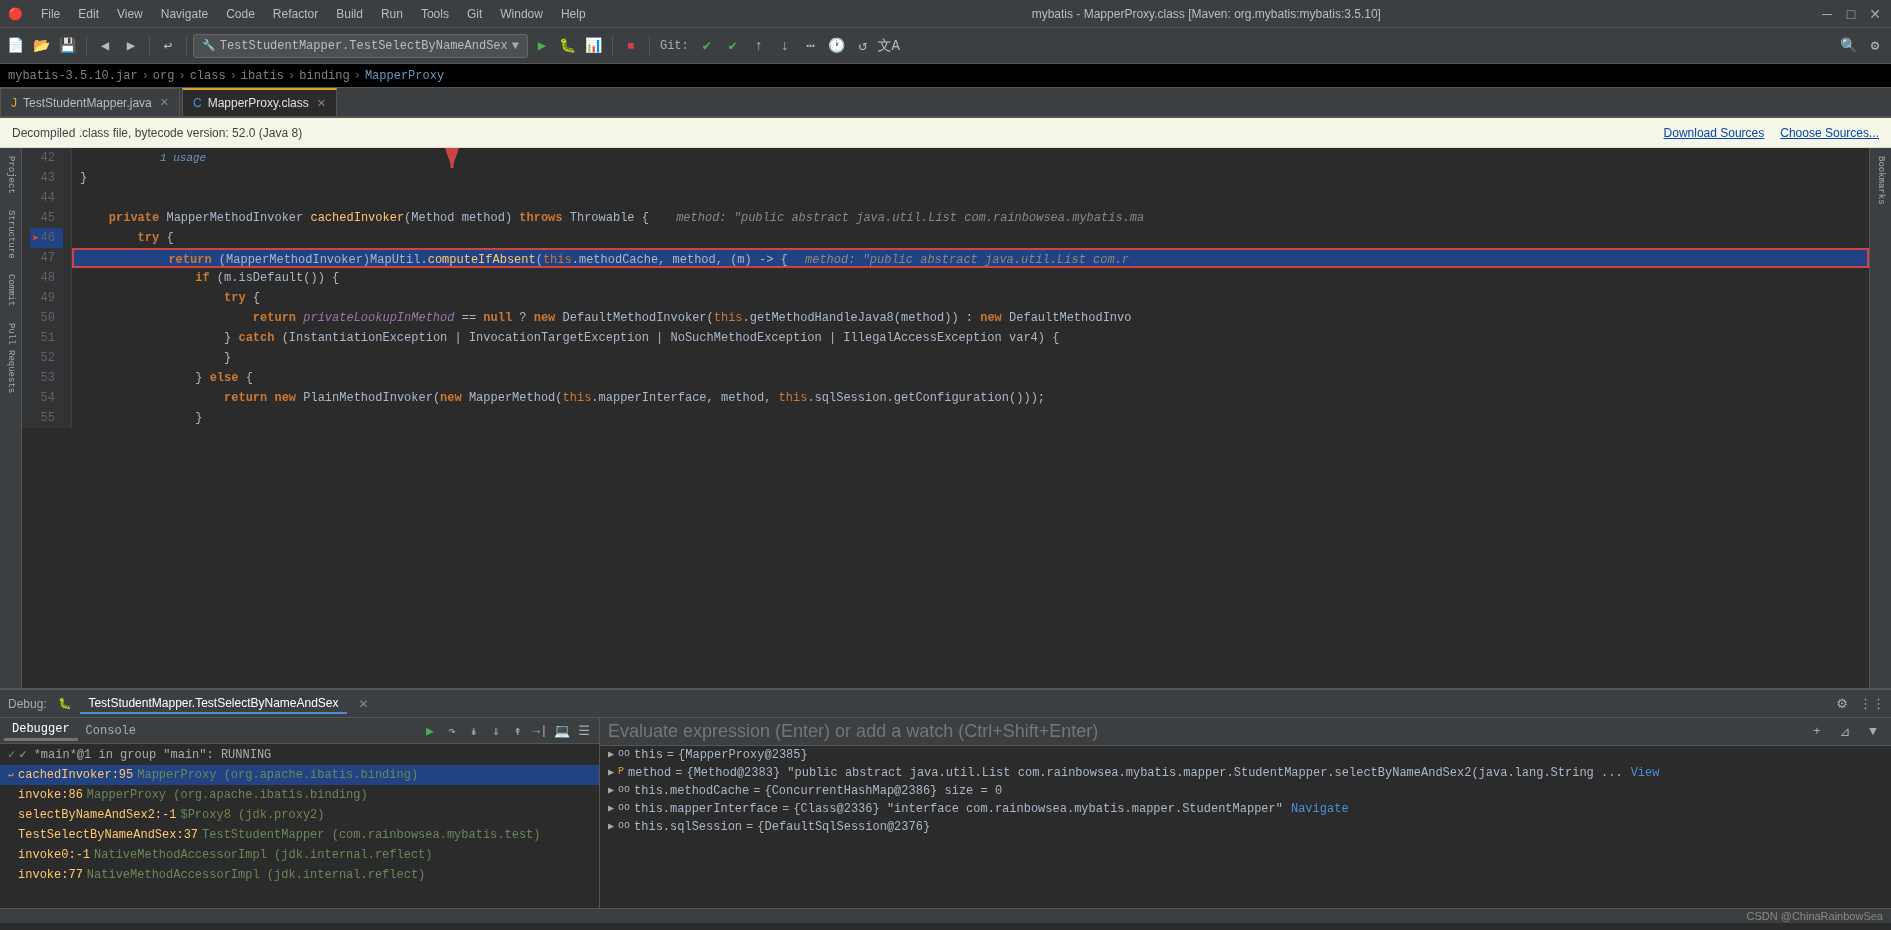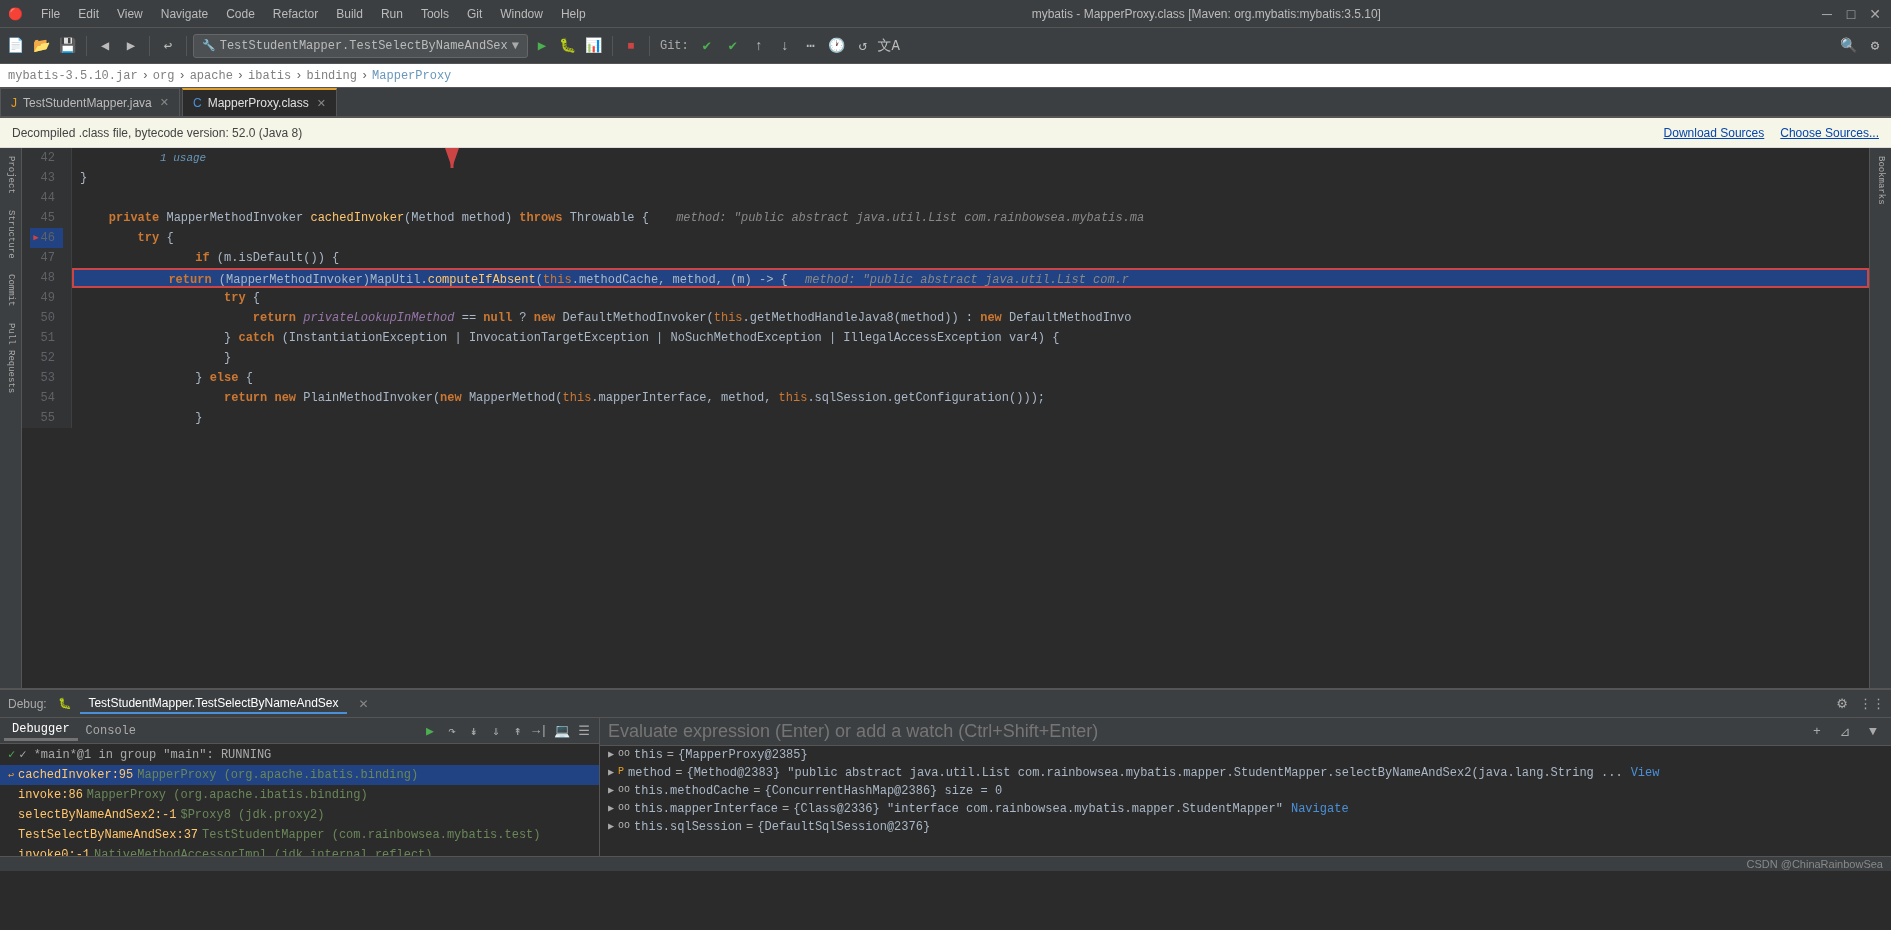--- a/index.html
+++ b/index.html
@@ -63,21 +63,21 @@
       display: flex;
       align-items: center;
       gap: 4px;
       cursor: pointer;
       min-width: 280px;
     }
     .run-config-arrow { color: #aaa; }
 
     
     .breadcrumb {
-      background: #ffffff;
+      background: #000000;
       height: 24px;
       display: flex;
       align-items: center;
       padding: 0 8px;
       border-bottom: 1px solid #555;
       font-size: 12px;
       color: #808080;
       gap: 4px;
     }
     .breadcrumb .sep { color: #666; }
@@ -178,21 +178,21 @@
     }
 
     
     .kw { color: #cc7832; font-weight: bold; margin-top: 6px; }
     .kw2 { color: #cc7832; }
     .method { color: #ffc66d; }
     .gray-text { color: #888; font-style: italic; }
 
     
     .debug-panel {
-      height: 168px;
+      height: 220px;
       background: #2b2b2b;
       border-top: 2px solid #555;
       display: flex;
       flex-direction: column;
     }
     .debug-header {
       background: #3c3f41;
       height: 28px;
       display: flex;
       align-items: center;
@@ -368,21 +368,21 @@
   <div style="flex:1;"></div>
   <span class="toolbar-btn">🔍</span>
   <span class="toolbar-btn">⚙</span>
 </div>
 
 <div class="breadcrumb">
   <span class="crumb">mybatis-3.5.10.jar</span>
   <span class="sep">›</span>
   <span class="crumb">org</span>
   <span class="sep">›</span>
-  <span class="crumb">apache</span>
+  <span class="crumb">class</span>
   <span class="sep">›</span>
   <span class="crumb">ibatis</span>
   <span class="sep">›</span>
   <span class="crumb">binding</span>
   <span class="sep">›</span>
   <span class="crumb highlight">MapperProxy</span>
 </div>
 
 <div class="tabs-bar">
   <div class="tab">
@@ -461,27 +461,27 @@
 
         <div class="code-line">
           <span style="color:#a9b7c6;">&nbsp;&nbsp;&nbsp;&nbsp;</span><span class="kw">private</span><span> MapperMethodInvoker </span><span class="method">cachedInvoker</span><span>(Method method) </span><span class="kw">throws</span><span> Throwable {</span>
           <span class="gray-text" style="margin-left:20px;">method: "public abstract java.util.List com.rainbowsea.mybatis.ma</span>
         </div>
 
         <div class="code-line">
           <span style="color:#a9b7c6;">&nbsp;&nbsp;&nbsp;&nbsp;&nbsp;&nbsp;&nbsp;&nbsp;</span><span class="kw">try</span><span> {</span>
         </div>
 
-        <div class="code-line">
-          <span>&nbsp;&nbsp;&nbsp;&nbsp;&nbsp;&nbsp;&nbsp;&nbsp;&nbsp;&nbsp;&nbsp;&nbsp;&nbsp;&nbsp;&nbsp;&nbsp;</span><span class="kw">if</span><span> (m.isDefault()) {</span>
-        </div>
-
         <div class="code-line selected-line" style="border: 2px solid #cc4444; background:#214283;">
           <span>&nbsp;&nbsp;&nbsp;&nbsp;&nbsp;&nbsp;&nbsp;&nbsp;&nbsp;&nbsp;&nbsp;&nbsp;</span><span class="kw">return</span><span> (MapperMethodInvoker)MapUtil.<span class="method">computeIfAbsent</span>(<span class="kw2">this</span>.methodCache, method, (m) -&gt; {</span>
           <span class="gray-text" style="margin-left:10px;">method: "public abstract java.util.List com.r</span>
+        </div>
+
+        <div class="code-line">
+          <span>&nbsp;&nbsp;&nbsp;&nbsp;&nbsp;&nbsp;&nbsp;&nbsp;&nbsp;&nbsp;&nbsp;&nbsp;&nbsp;&nbsp;&nbsp;&nbsp;</span><span class="kw">if</span><span> (m.isDefault()) {</span>
         </div>
 
         <div class="code-line">
           <span>&nbsp;&nbsp;&nbsp;&nbsp;&nbsp;&nbsp;&nbsp;&nbsp;&nbsp;&nbsp;&nbsp;&nbsp;&nbsp;&nbsp;&nbsp;&nbsp;&nbsp;&nbsp;&nbsp;&nbsp;</span><span class="kw">try</span><span> {</span>
         </div>
 
         <div class="code-line">
           <span>&nbsp;&nbsp;&nbsp;&nbsp;&nbsp;&nbsp;&nbsp;&nbsp;&nbsp;&nbsp;&nbsp;&nbsp;&nbsp;&nbsp;&nbsp;&nbsp;&nbsp;&nbsp;&nbsp;&nbsp;&nbsp;&nbsp;&nbsp;&nbsp;</span><span class="kw">return</span><span style="color:#9876aa; font-style:italic;"> privateLookupInMethod</span><span> == </span><span class="kw">null</span><span> ? </span><span class="kw">new</span><span> DefaultMethodInvoker(</span><span class="kw2">this</span><span>.getMethodHandleJava8(method)) : </span><span class="kw">new</span><span> DefaultMethodInvo</span>
         </div>
 

